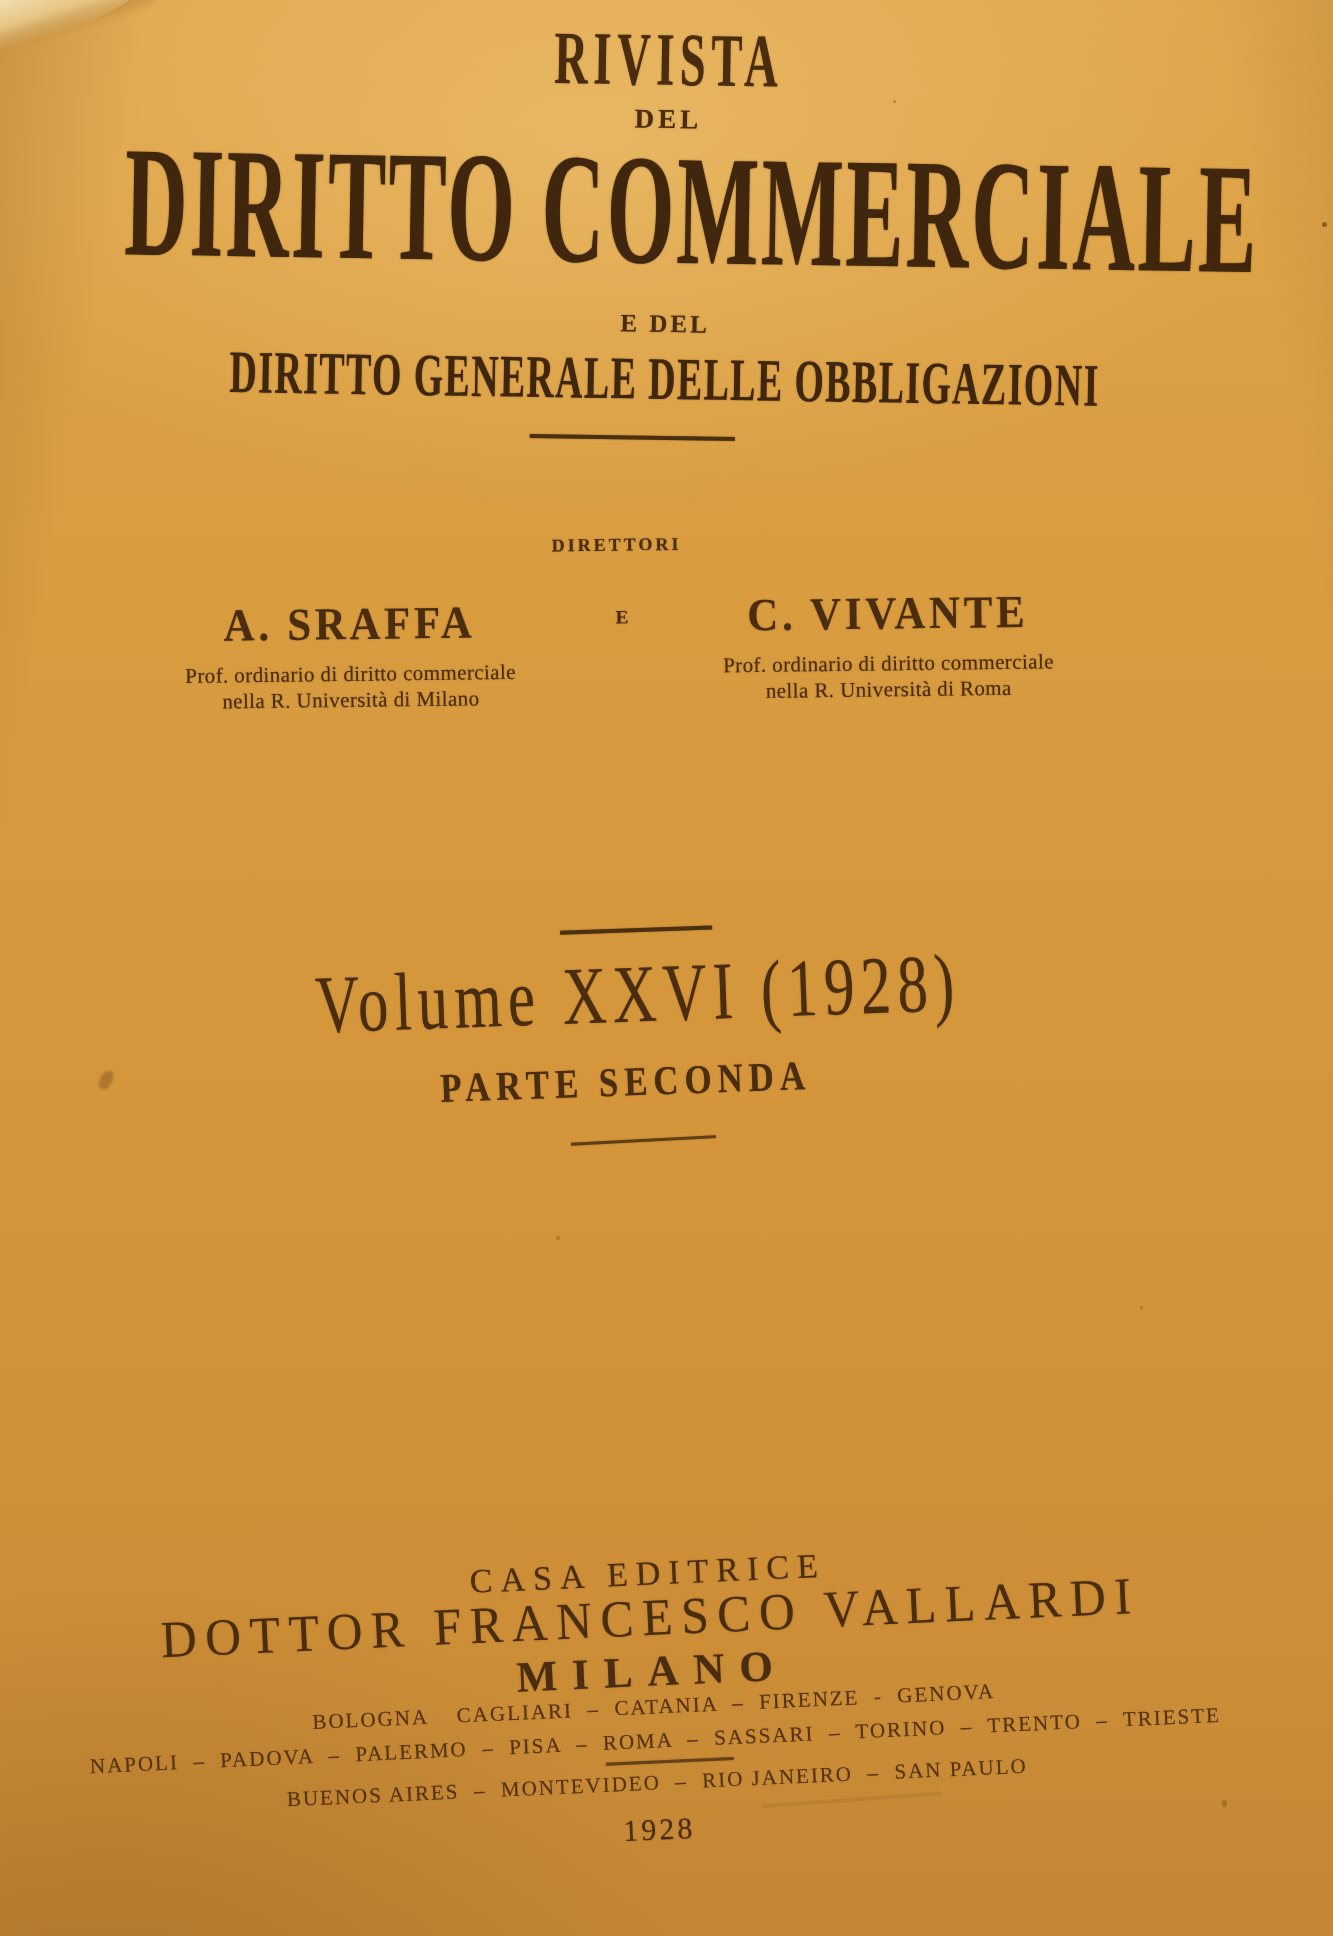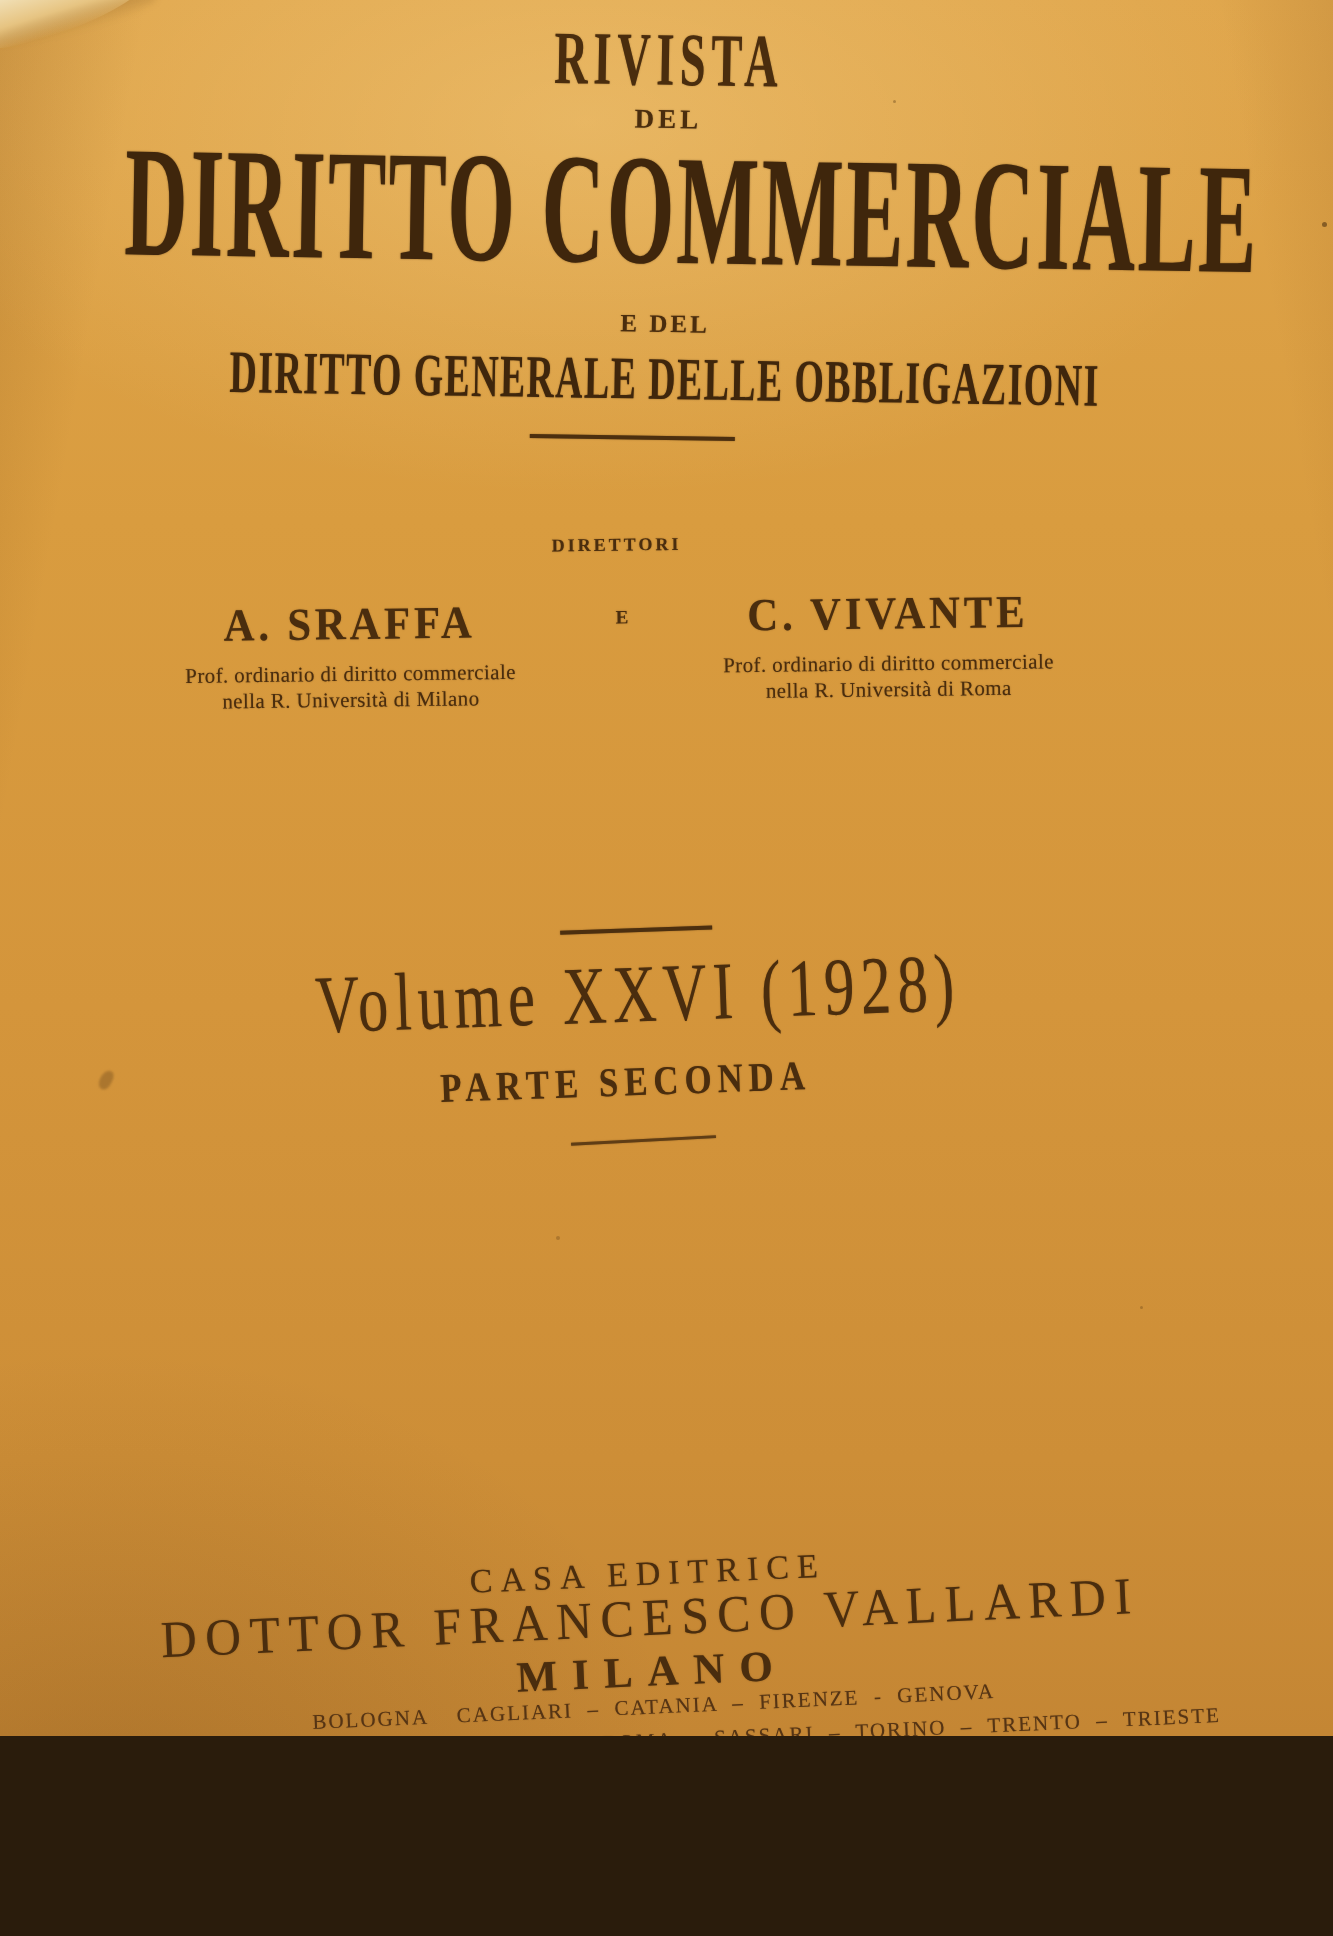--- a/index.html
+++ b/index.html
@@ -1,18 +1,18 @@
 <!DOCTYPE html>
 <html><head>
 <meta charset="utf-8">
 <style>
   html,body{margin:0;padding:0;background:#2a1c0c;}
   .photo{
     position:relative;
-    width:1333px;height:1736px;
+    width:1333px;height:1936px;
     overflow:hidden;
     font-family:"Liberation Serif","DejaVu Serif",serif;
     background-color:#d59638;
     background-image:
       radial-gradient(ellipse 980px 520px at 44% 7%, rgba(255,226,158,0.30), rgba(255,226,158,0) 72%),
       linear-gradient(100deg, rgba(110,62,12,0.20) 0%, rgba(110,62,12,0) 9%),
       linear-gradient(260deg, rgba(110,62,12,0.12) 0%, rgba(110,62,12,0) 7%),
       radial-gradient(ellipse 900px 700px at 8% 104%, rgba(80,44,8,0.18), rgba(80,44,8,0) 65%),
       linear-gradient(180deg, #e0a64c 0%, #d99c3f 30%, #d4953b 58%, #cd8e37 84%, #c48634 100%);
   }

